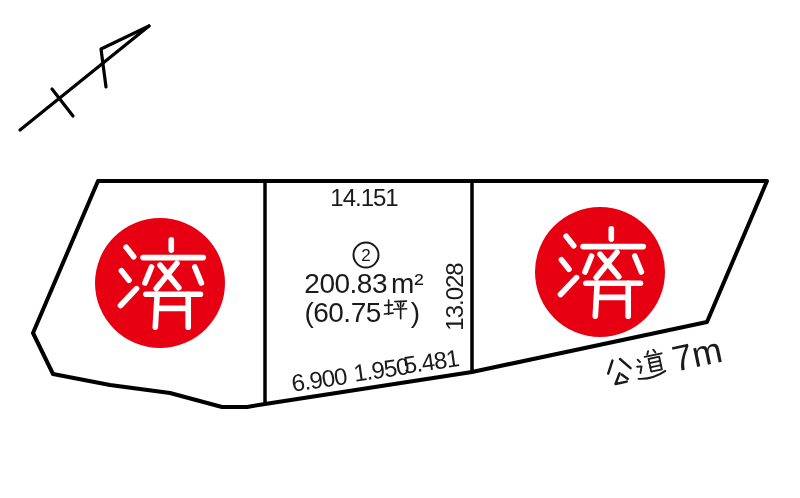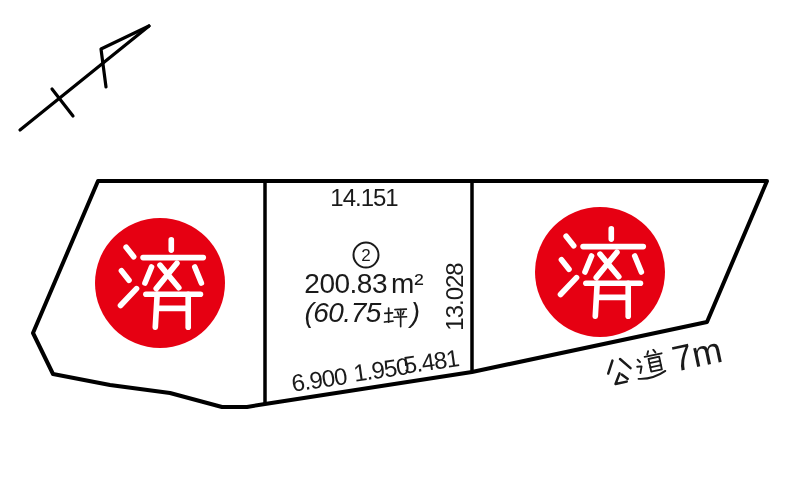--- a/index.html
+++ b/index.html
@@ -41,21 +41,21 @@
   }
   .area{
     position:absolute;left:364px;top:284px;transform:translate(-50%,-50%);
     font-size:28px;letter-spacing:-0.5px;white-space:nowrap;
     display:flex;align-items:center;
   }
   .area .unit{margin-left:4px;letter-spacing:0;}
   .tsubo{
     position:absolute;left:362px;top:313px;transform:translate(-50%,-50%);
     font-size:28px;letter-spacing:-0.5px;white-space:nowrap;
-    display:flex;align-items:flex-end;font-style:italic;
+    display:flex;align-items:flex-start;
   }
   .k{display:inline-block;}
   .k path{stroke:var(--text);fill:none;stroke-linecap:round;stroke-linejoin:round;}
   .k-tsubo{width:24px;height:24px;margin:0 3px;}
   .k-tsubo path{stroke-width:7;}
   .k-kou,.k-dou{width:31px;height:31px;}
   .k-kou path{stroke-width:8;}
   .k-dou path{stroke-width:6;}
 
   .stamp{

